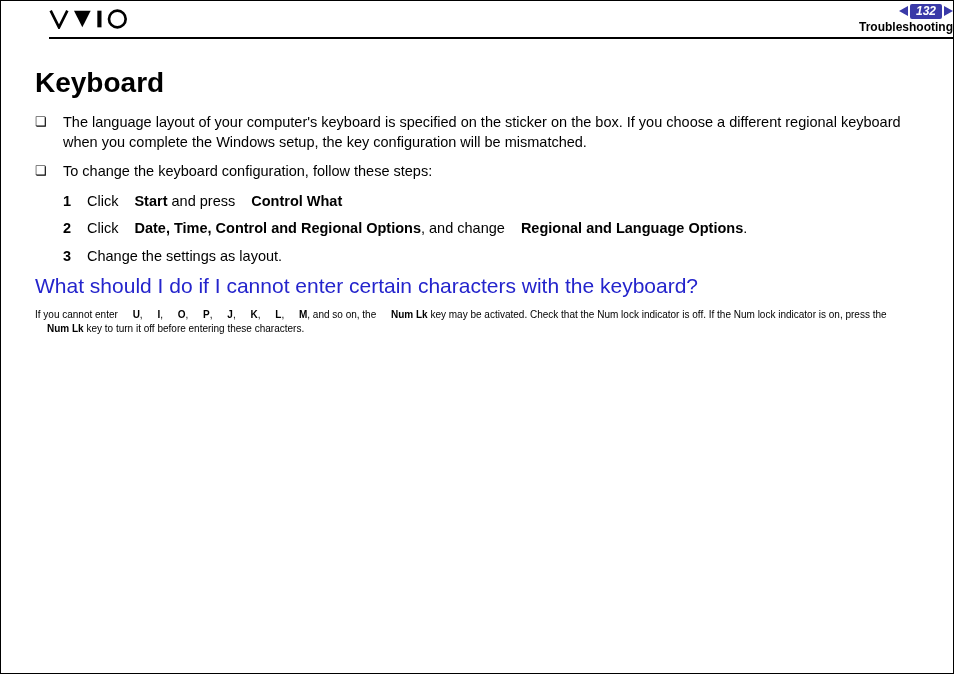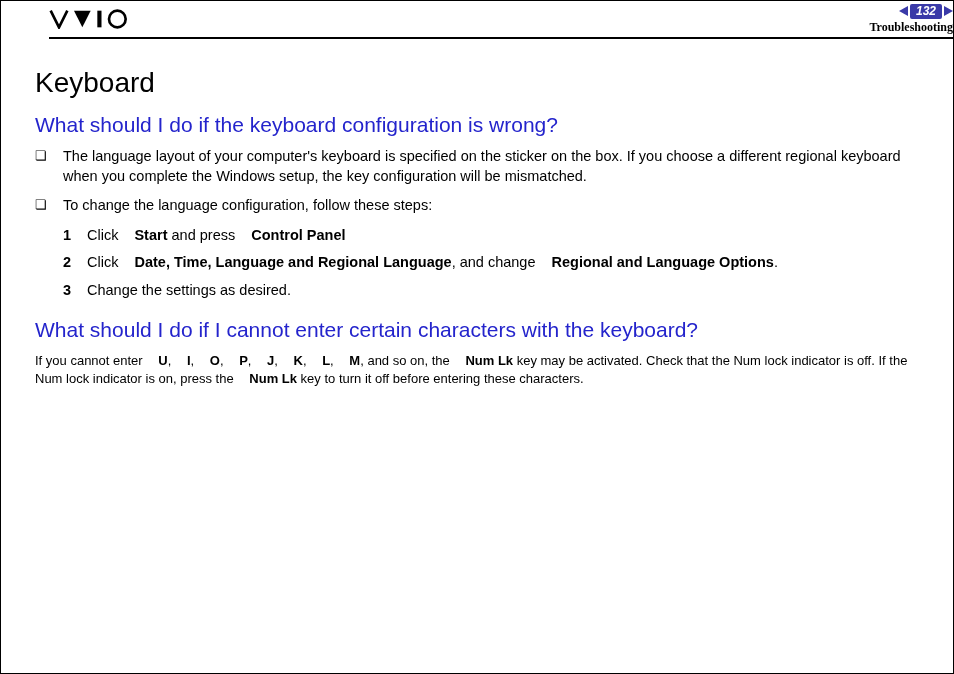--- a/index.html
+++ b/index.html
@@ -53,28 +53,27 @@
     padding: 1px 6px;
     border-radius: 2px;
     min-width: 26px;
     text-align: center;
   }
   .section-label {
     font-weight: bold;
     font-size: 12px;
     color: #000;
     margin-top: 2px;
-    font-family: Liberation Serif, serif;
   }
   .content {
     padding: 28px 34px 0 34px;
   }
   h1.title {
     font-size: 28px;
-    font-weight: 400;
+    font-weight: 700;
     margin-bottom: 14px;
   }
   h2.question {
     color: #2424cc;
     font-size: 21px;
     font-weight: 400;
     margin-bottom: 10px;
     margin-top: 18px;
   }
   h2.question:first-of-type { margin-top: 0; }
@@ -99,21 +98,21 @@
     margin-bottom: 8px;
     font-size: 14.5px;
     line-height: 1.35;
   }
   .step-num {
     flex: 0 0 24px;
     font-weight: bold;
   }
   .step-text { flex: 1; }
   .para {
-    font-size: 13px;
+    font-size: 10px;
     line-height: 1.35;
   }
   b { font-weight: bold; margin-left: 12px; }
 </style>
 </head>
 <body>
 
 <div class="header">
   <div class="logo">
     <svg viewBox="0 0 120 24" width="100">
@@ -129,43 +128,42 @@
       <div class="page-pill">132</div>
       <div class="arrow-right"></div>
     </div>
     <div class="section-label">Troubleshooting</div>
   </div>
 </div>
 
 <div class="content">
   <h1 class="title">Keyboard</h1>
 
-  <h2 class="question">What should I do if the keyboard configuration is wrong?</h2>
 
   <div class="bullet-item">
     <div class="bullet-mark">❏</div>
     <div class="bullet-text">The language layout of your computer's keyboard is specified on the sticker on the box. If you choose a different regional keyboard when you complete the Windows setup, the key configuration will be mismatched.</div>
   </div>
 
   <div class="bullet-item">
     <div class="bullet-mark">❏</div>
-    <div class="bullet-text">To change the language configuration, follow these steps:</div>
+    <div class="bullet-text">To change the keyboard configuration, follow these steps:</div>
   </div>
 
   <div class="steps">
     <div class="step">
       <div class="step-num">1</div>
-      <div class="step-text"><span>Click </span><b>Start</b><span> and press </span><b>Control Panel</b></div>
+      <div class="step-text"><span>Click </span><b>Start</b><span> and press </span><b>Control What</b></div>
     </div>
     <div class="step">
       <div class="step-num">2</div>
-      <div class="step-text"><span>Click </span><b>Date, Time, Language and Regional Language</b><span>, and change </span><b>Regional and Language Options</b><span>.</span></div>
+      <div class="step-text"><span>Click </span><b>Date, Time, Control and Regional Options</b><span>, and change </span><b>Regional and Language Options</b><span>.</span></div>
     </div>
     <div class="step">
       <div class="step-num">3</div>
-      <div class="step-text">Change the settings as desired.</div>
+      <div class="step-text">Change the settings as layout.</div>
     </div>
   </div>
 
   <h2 class="question">What should I do if I cannot enter certain characters with the keyboard?</h2>
 
   <p class="para"><span>If you cannot enter </span><b>U</b><span>, </span><b>I</b><span>, </span><b>O</b><span>, </span><b>P</b><span>, </span><b>J</b><span>, </span><b>K</b><span>, </span><b>L</b><span>, </span><b>M</b><span>, and so on, the </span><b>Num Lk</b><span> key may be activated. Check that the Num lock indicator is off. If the Num lock indicator is on, press the </span><b>Num Lk</b><span> key to turn it off before entering these characters.</span></p>
 </div>
 
 </body></html>

